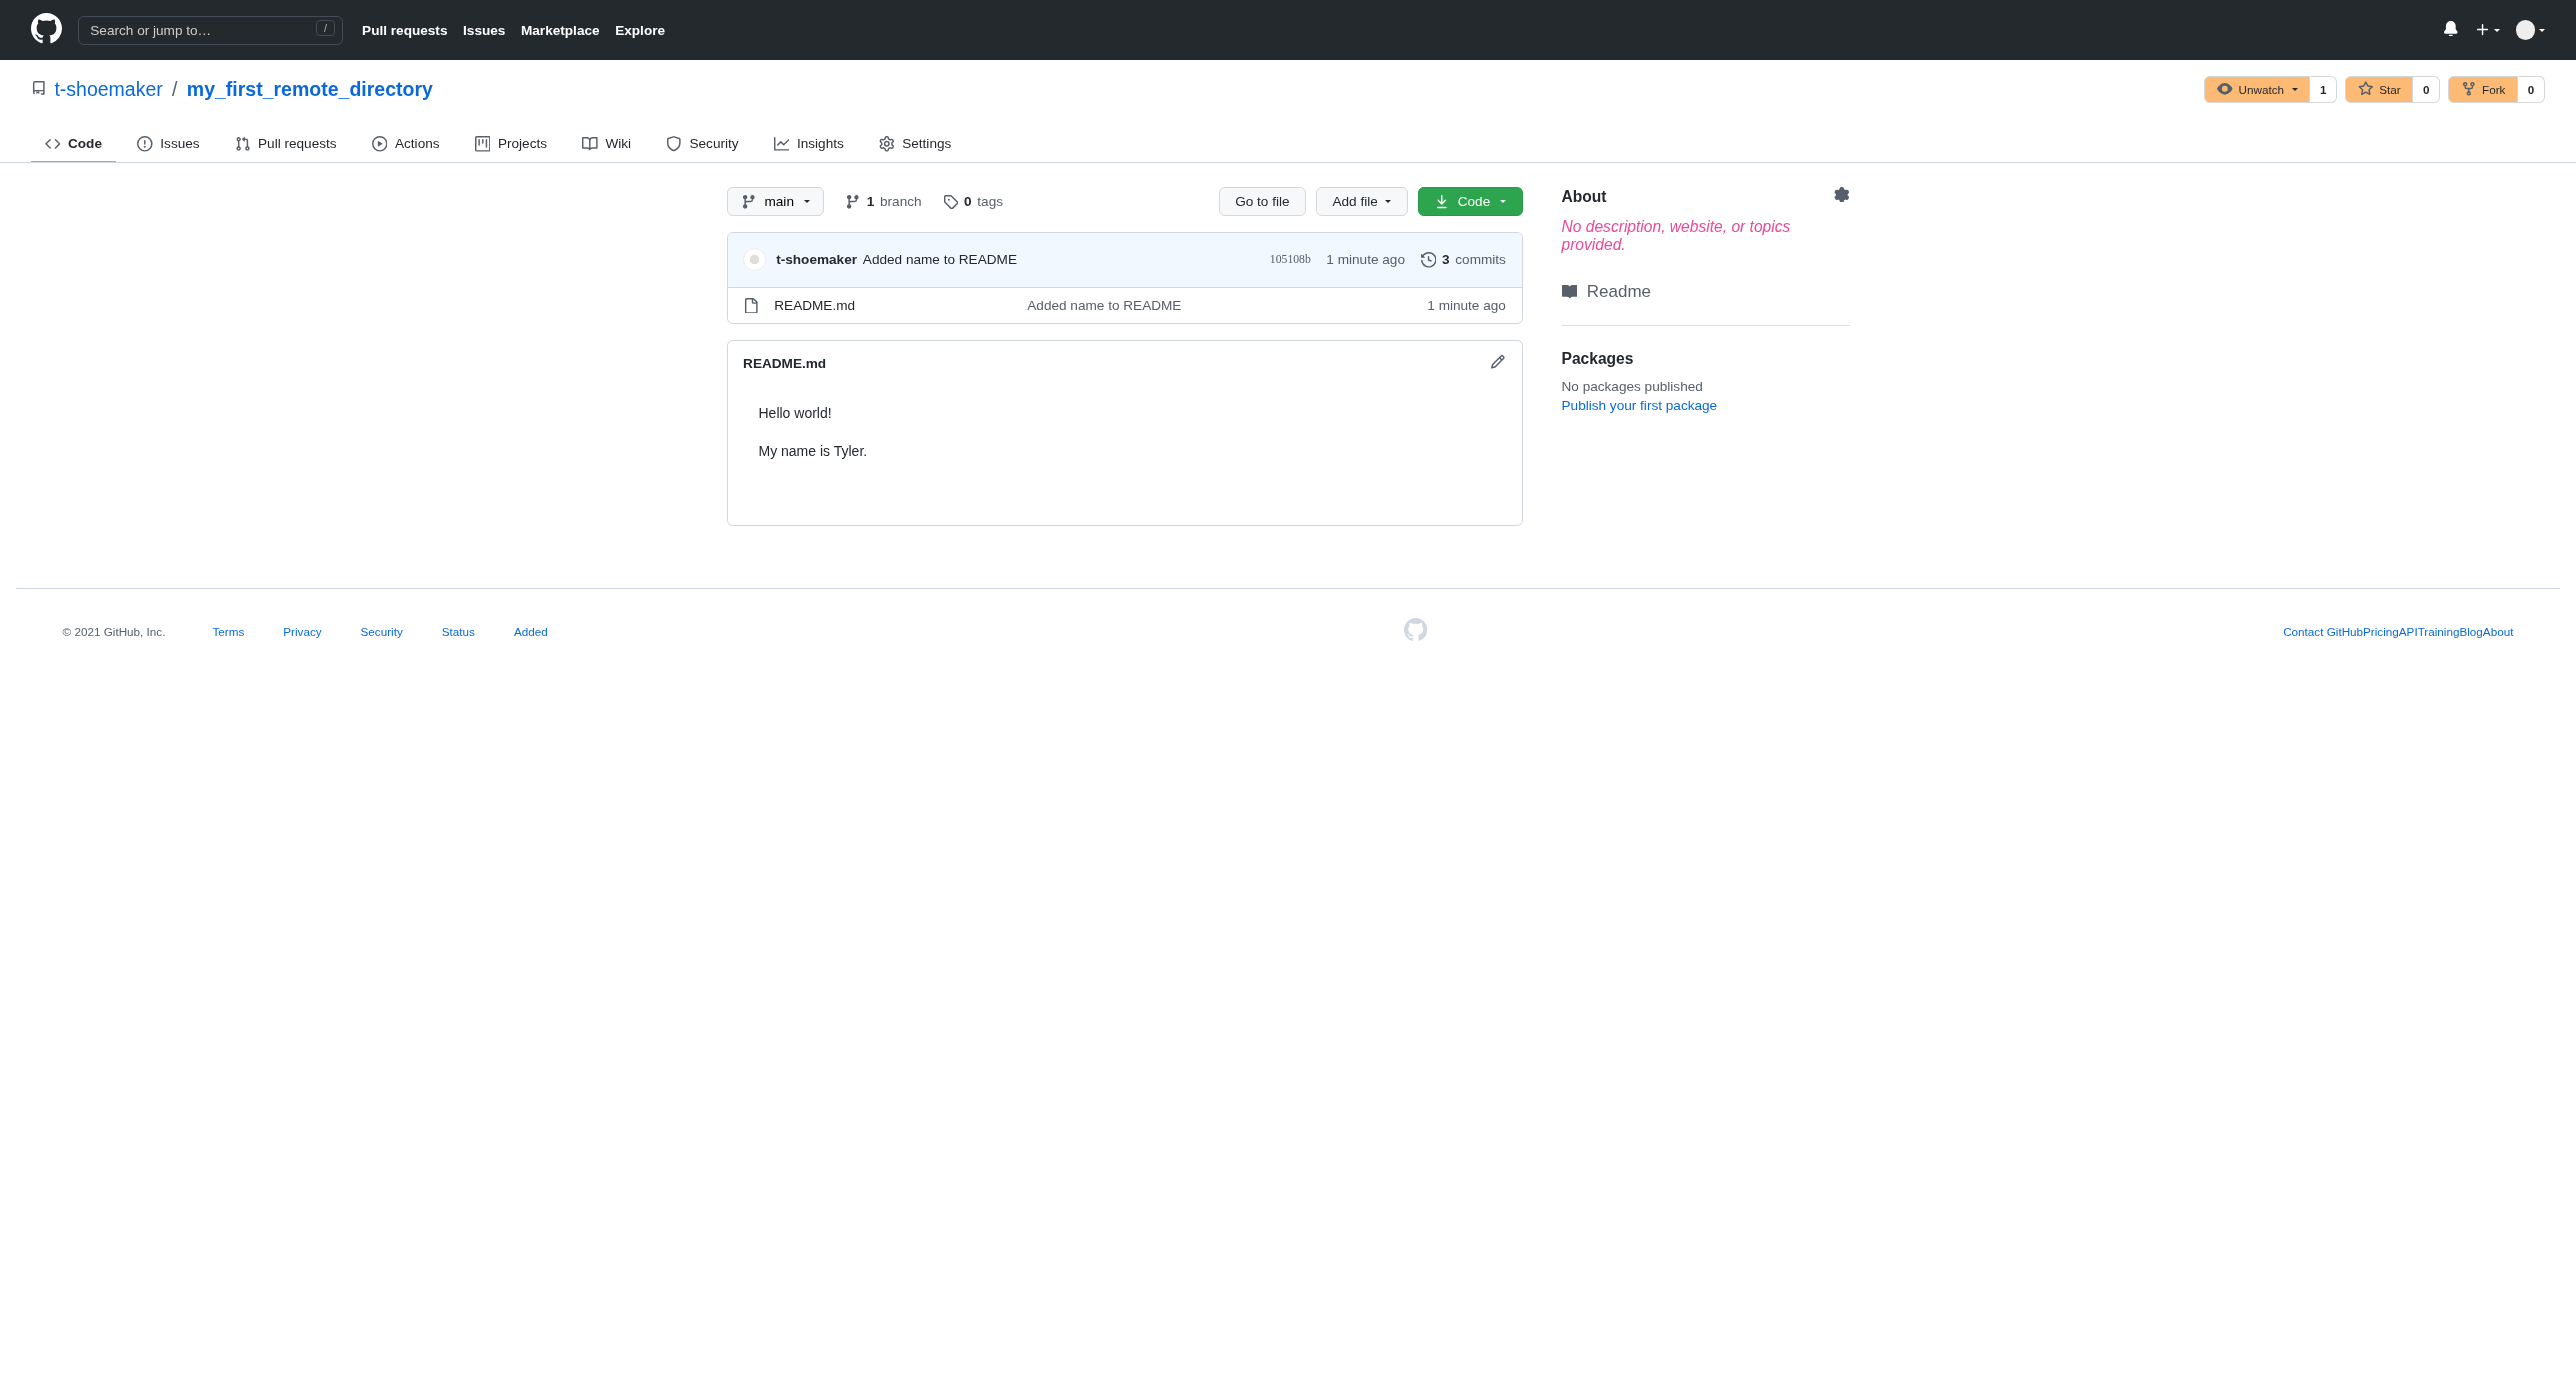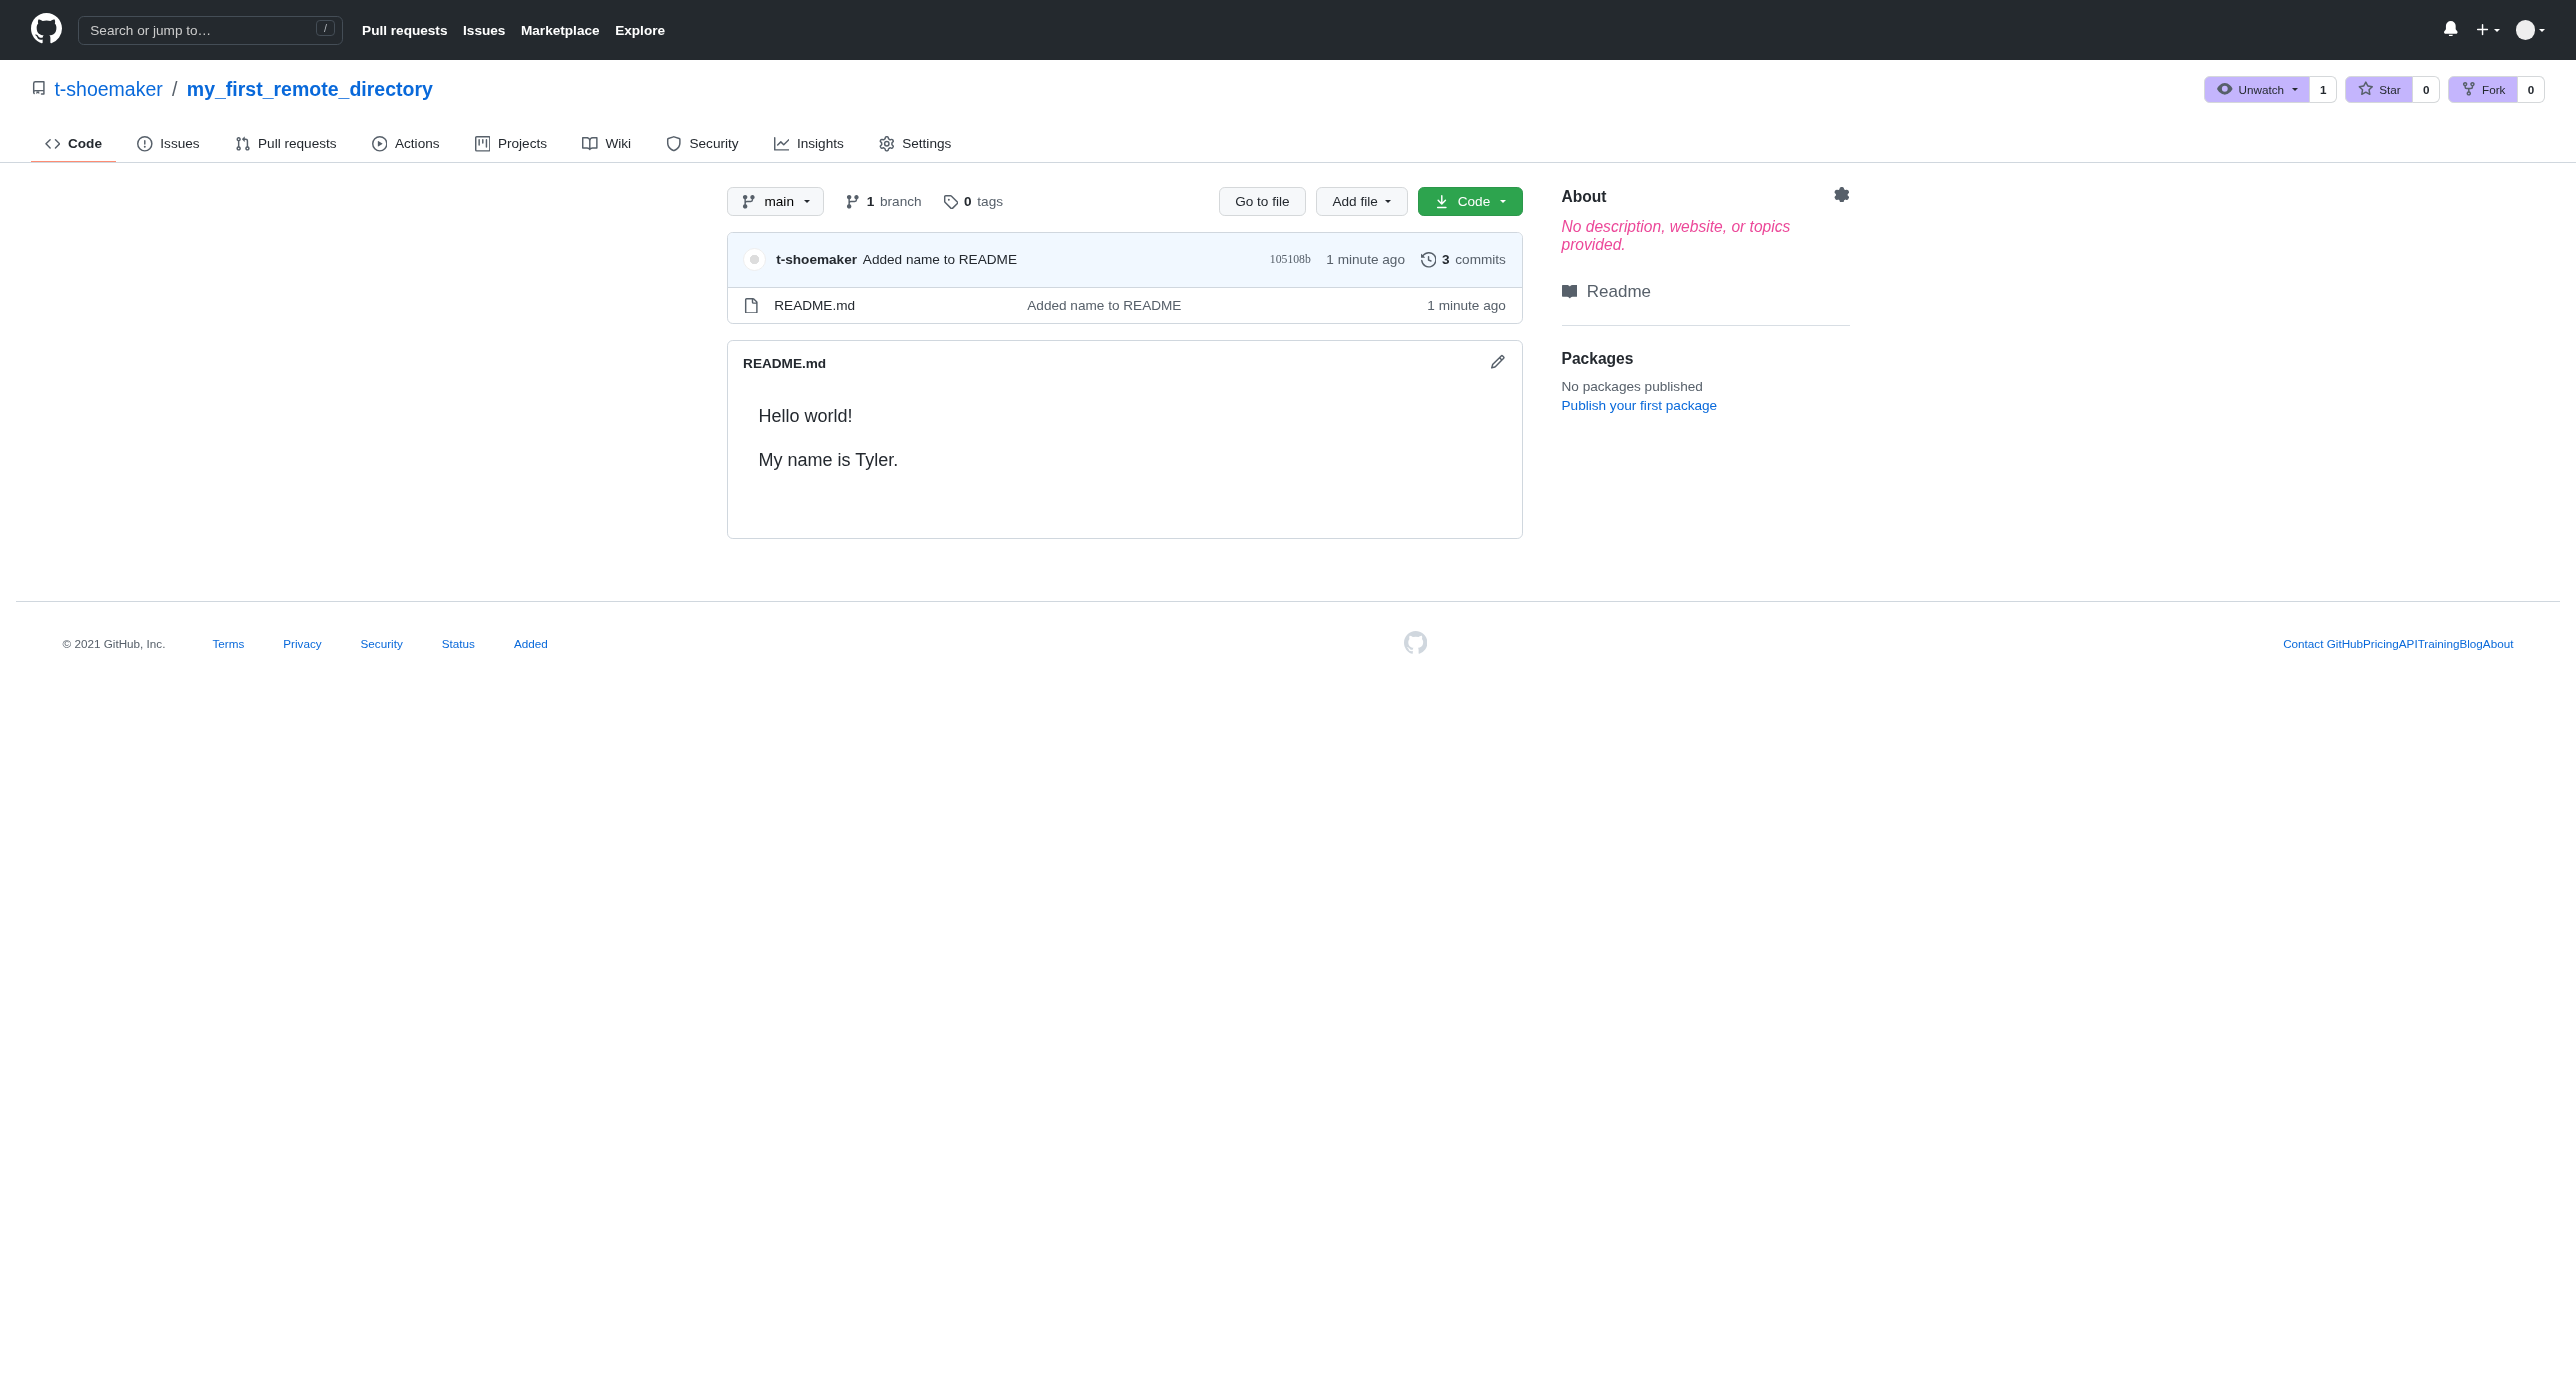--- a/index.html
+++ b/index.html
@@ -24,21 +24,21 @@
     
     .repo-head { padding: 15.6px 31px 0; border-bottom: 1px solid #d0d7de; background: #fff; }
     .repo-title-row { display: flex; align-items: center; }
     .repo-icon { fill: #57606a; margin-right: 7.8px; }
     .repo-title { font-size: 19.5px; font-weight: 400; }
     .repo-title a { color: #0969da; }
     .repo-title .sep { color: #57606a; margin: 0 3.9px; }
     .repo-title .name { font-weight: 600; }
     .repo-actions { margin-left: auto; display: flex; gap: 7.8px; }
     .btn-group { display: flex; }
-    .btn { border: 1px solid #d5d8da; background: #c4b5fd; padding: 4.9px 11.7px; font-size: 11.7px; font-weight: 500; display: flex; align-items: center; gap: 5.8px; cursor: pointer; color: #24292f; }
+    .btn { border: 1px solid #d5d8da; background: #fdba74; padding: 4.9px 11.7px; font-size: 11.7px; font-weight: 500; display: flex; align-items: center; gap: 5.8px; cursor: pointer; color: #24292f; }
     .btn:first-child { border-radius: 5.8px 0 0 5.8px; }
     .btn.count { border-left: 0; border-radius: 0 5.8px 5.8px 0; background: #fff; padding: 4.9px 9.7px; font-size: 11.7px; font-weight: 600; }
     .tiny-caret { display:inline-block; width:0; height:0; border-left:3.9px solid transparent; border-right:3.9px solid transparent; border-top:3.9px solid #24292f; margin-left:1.9px;}
     .octicon { fill: #57606a; }
 
     
     .repo-tabs { display: flex; gap: 7.8px; margin-top: 23.4px; }
     .tab { display: flex; align-items: center; gap: 7.8px; padding: 9.7px 13.6px; font-size: 13.6px; color: #24292f; border-bottom: 1.9px solid transparent; cursor:pointer; }
     .tab.active { border-bottom: 1.9px solid #fd8c73; font-weight: 600; }
     .tab .octicon { width: 15.6px; height: 15.6px; }
@@ -77,21 +77,21 @@
     .file-name { width: 253px; }
     .file-name a { color: #24292f; }
     .file-msg { color: #57606a; flex: 1; }
     .file-time { color: #57606a; margin-left: auto; }
 
     
     .readme-box { border: 1px solid #d0d7de; border-radius: 5.8px; margin-top: 15.6px; }
     .readme-head { display: flex; align-items: center; padding: 13.6px 15.6px; }
     .readme-head .title { font-weight: 600; font-size: 13.6px; }
     .readme-head .edit { margin-left: auto; cursor:pointer; }
-    .readme-body { padding: 15.6px 31px 47px; font-size: 18px; line-height: 1.6; }
+    .readme-body { padding: 15.6px 31px 47px; font-size: 14px; line-height: 1.6; }
     .readme-body p { margin-bottom: 15.6px; }
 
     
     .side-section { border-bottom: 1px solid #d8dee4; padding-bottom: 23.4px; margin-bottom: 23.4px; }
     .side-section h2 { font-size: 15.6px; font-weight: 600; margin-bottom: 11.7px; display:flex; align-items:center; justify-content:space-between;}
     .side-desc { font-style: italic; color: #ec4899; font-size: 15.6px; margin-bottom: 28px; }
     .side-link { display: flex; align-items: center; gap: 9.7px; color: #57606a; font-size: 17px; cursor:pointer; }
     .side-text { color: #57606a; font-size: 13.6px; margin-bottom: 3.9px; }
     .side-action { color: #0969da; font-size: 13.6px; cursor:pointer; }
     .gear-btn { cursor:pointer; }

